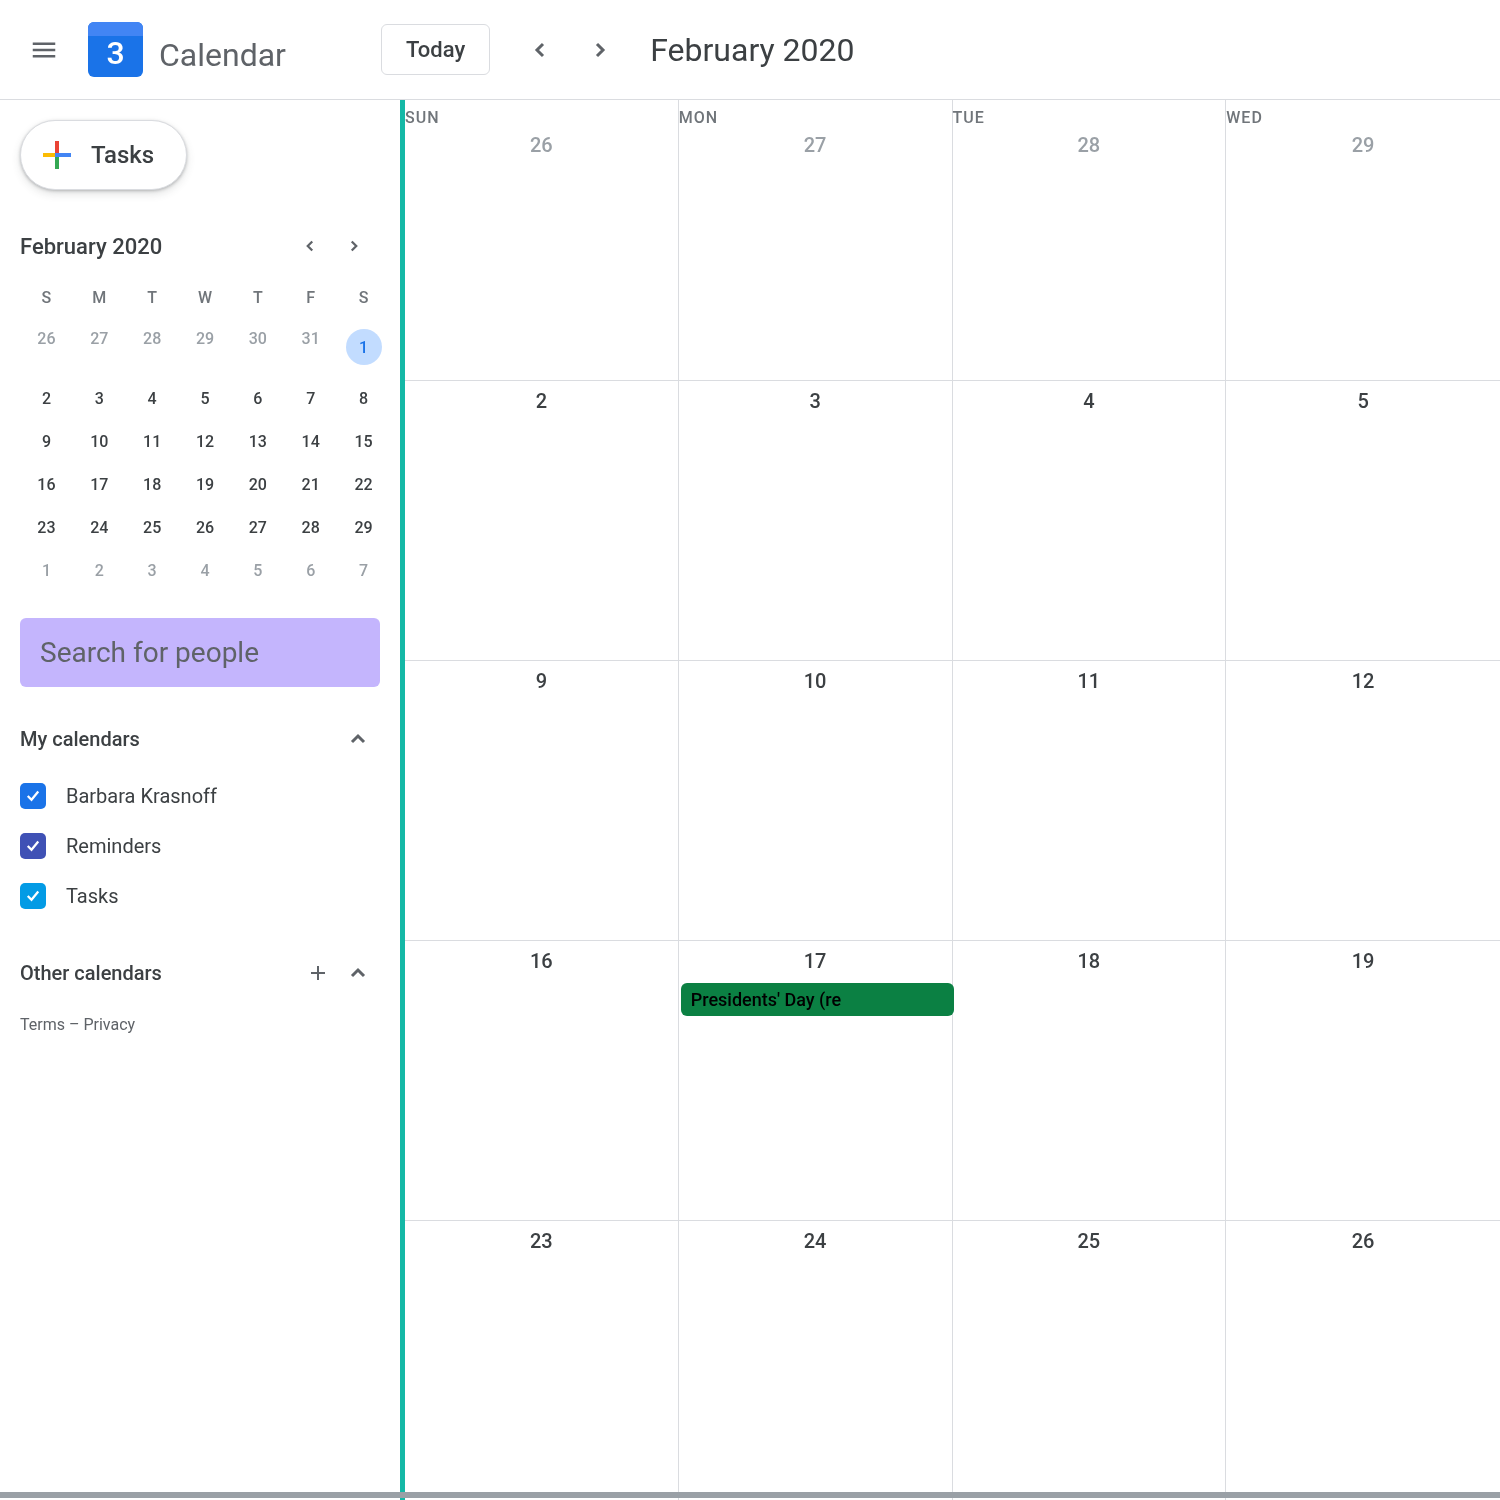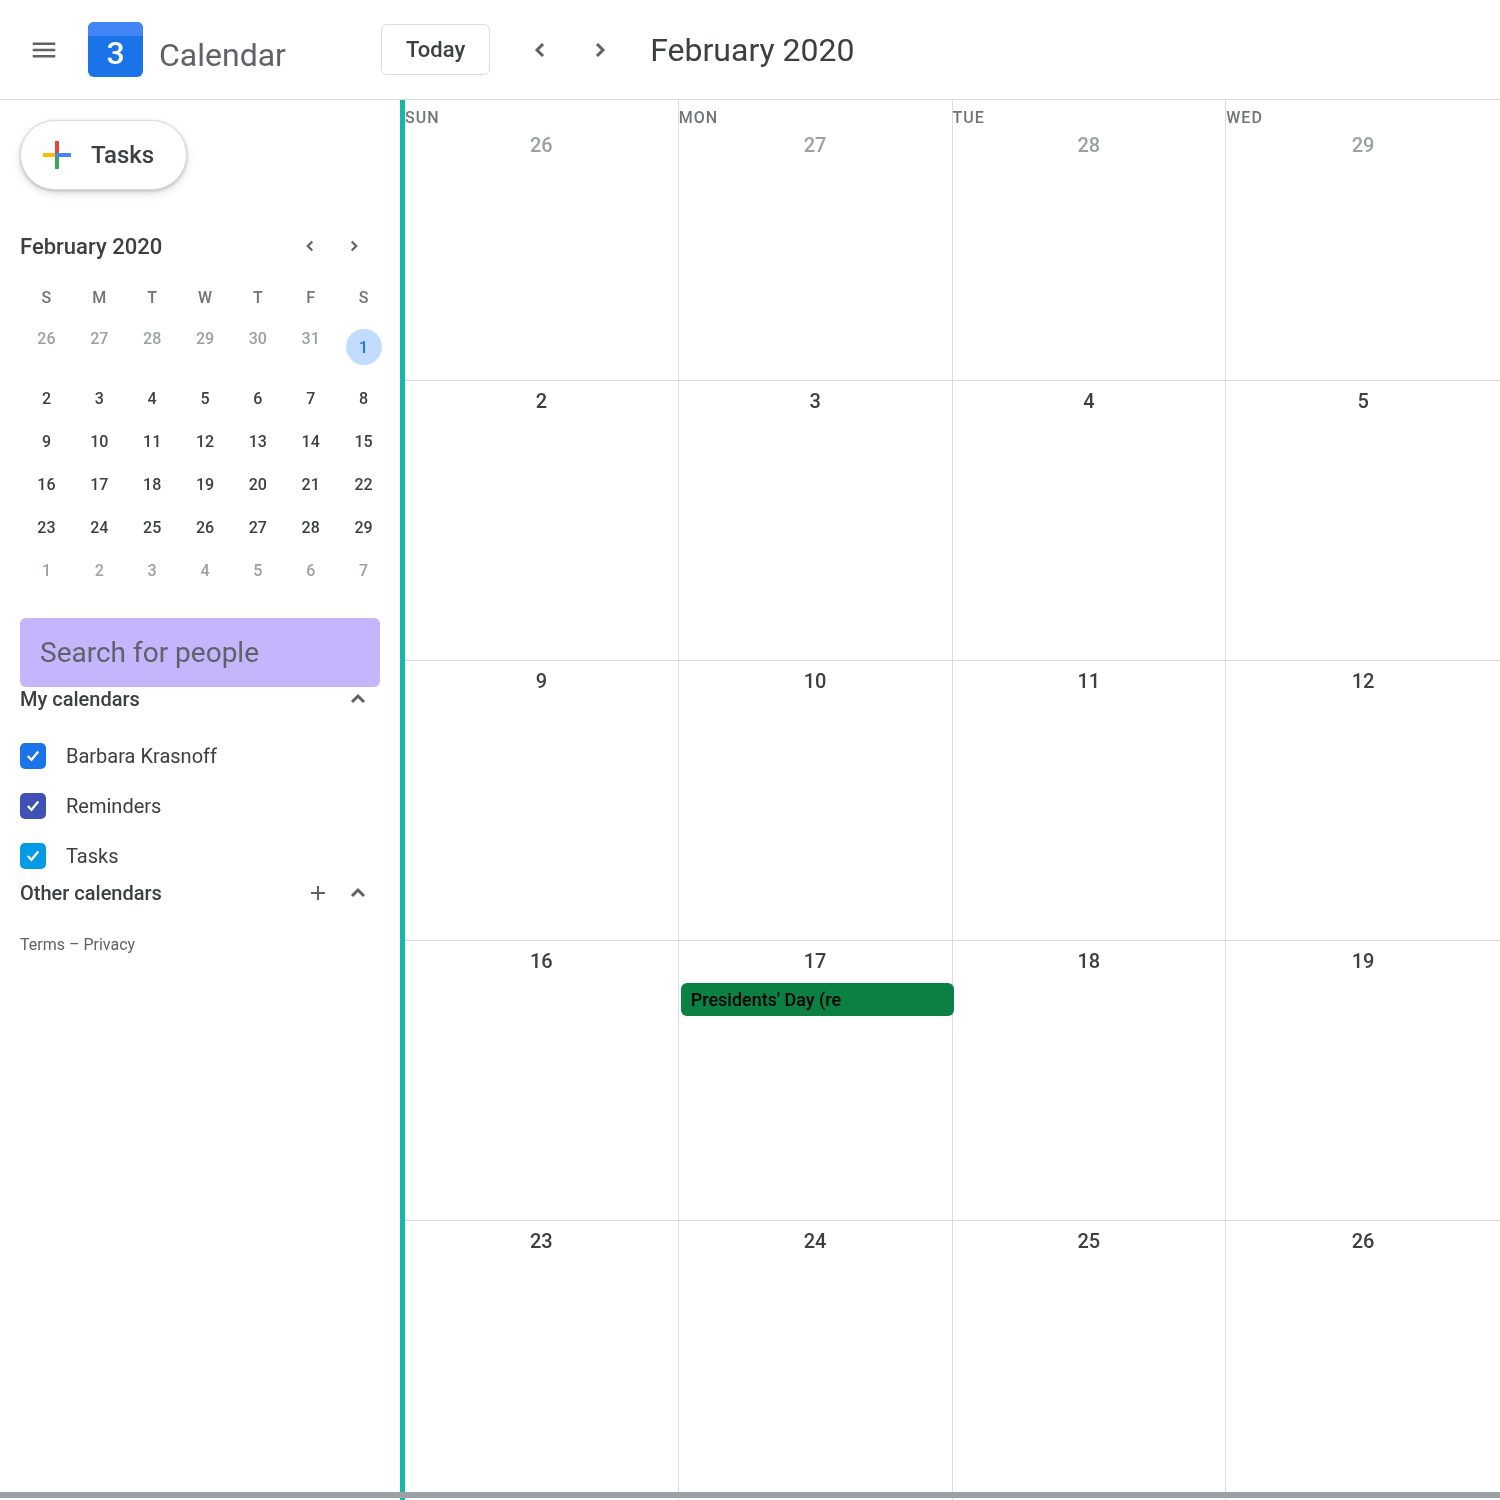--- a/index.html
+++ b/index.html
@@ -34,21 +34,21 @@
     .mini-cal-nav-btn { width: 32px; height: 32px; display: flex; align-items: center; justify-content: center; cursor: pointer; }
     .mini-cal-nav-btn svg { width: 18px; height: 18px; fill: #5f6368; }
     
     .mini-cal-grid { display: grid; grid-template-columns: repeat(7, 1fr); margin-top: 20px; row-gap: 8px; }
     .mini-day-h { text-align: center; color: #70757a; font-size: 16px; font-weight: 500; padding: 6px 0; }
     .mini-day { text-align: center; font-size: 16px; padding: 8px 0; color: #3c4043; cursor: pointer; font-weight: 500; }
     .mini-day.out { color: #9aa0a6; }
     
     .search-box { margin-top: 30px; margin-right: 20px; background: #c4b5fd; border-radius: 6px; padding: 18px 20px; font-size: 28px; color: #5f6368; }
     
-    .cal-section { }
+    .cal-section { margin-top: 40px; }
     .cal-section-header { display: flex; align-items: center; justify-content: space-between; padding-right: 30px; cursor: pointer; }
     .cal-section-title { font-size: 20px; font-weight: 500; color: #3c4043; }
     .cal-section-icons { display: flex; gap: 16px; align-items: center; }
     .cal-section-icons svg { width: 24px; height: 24px; fill: #5f6368; }
     
     .cal-list { margin-top: 20px; }
     .cal-item { display: flex; align-items: center; padding: 12px 0; cursor: pointer; }
     .cal-checkbox { width: 26px; height: 26px; border-radius: 5px; display: flex; align-items: center; justify-content: center; margin-right: 20px; }
     .cal-checkbox svg { width: 18px; height: 18px; fill: #fff; stroke: #fff; stroke-width: 1; }
     .cal-item-label { font-size: 20px; color: #3c4043; }

